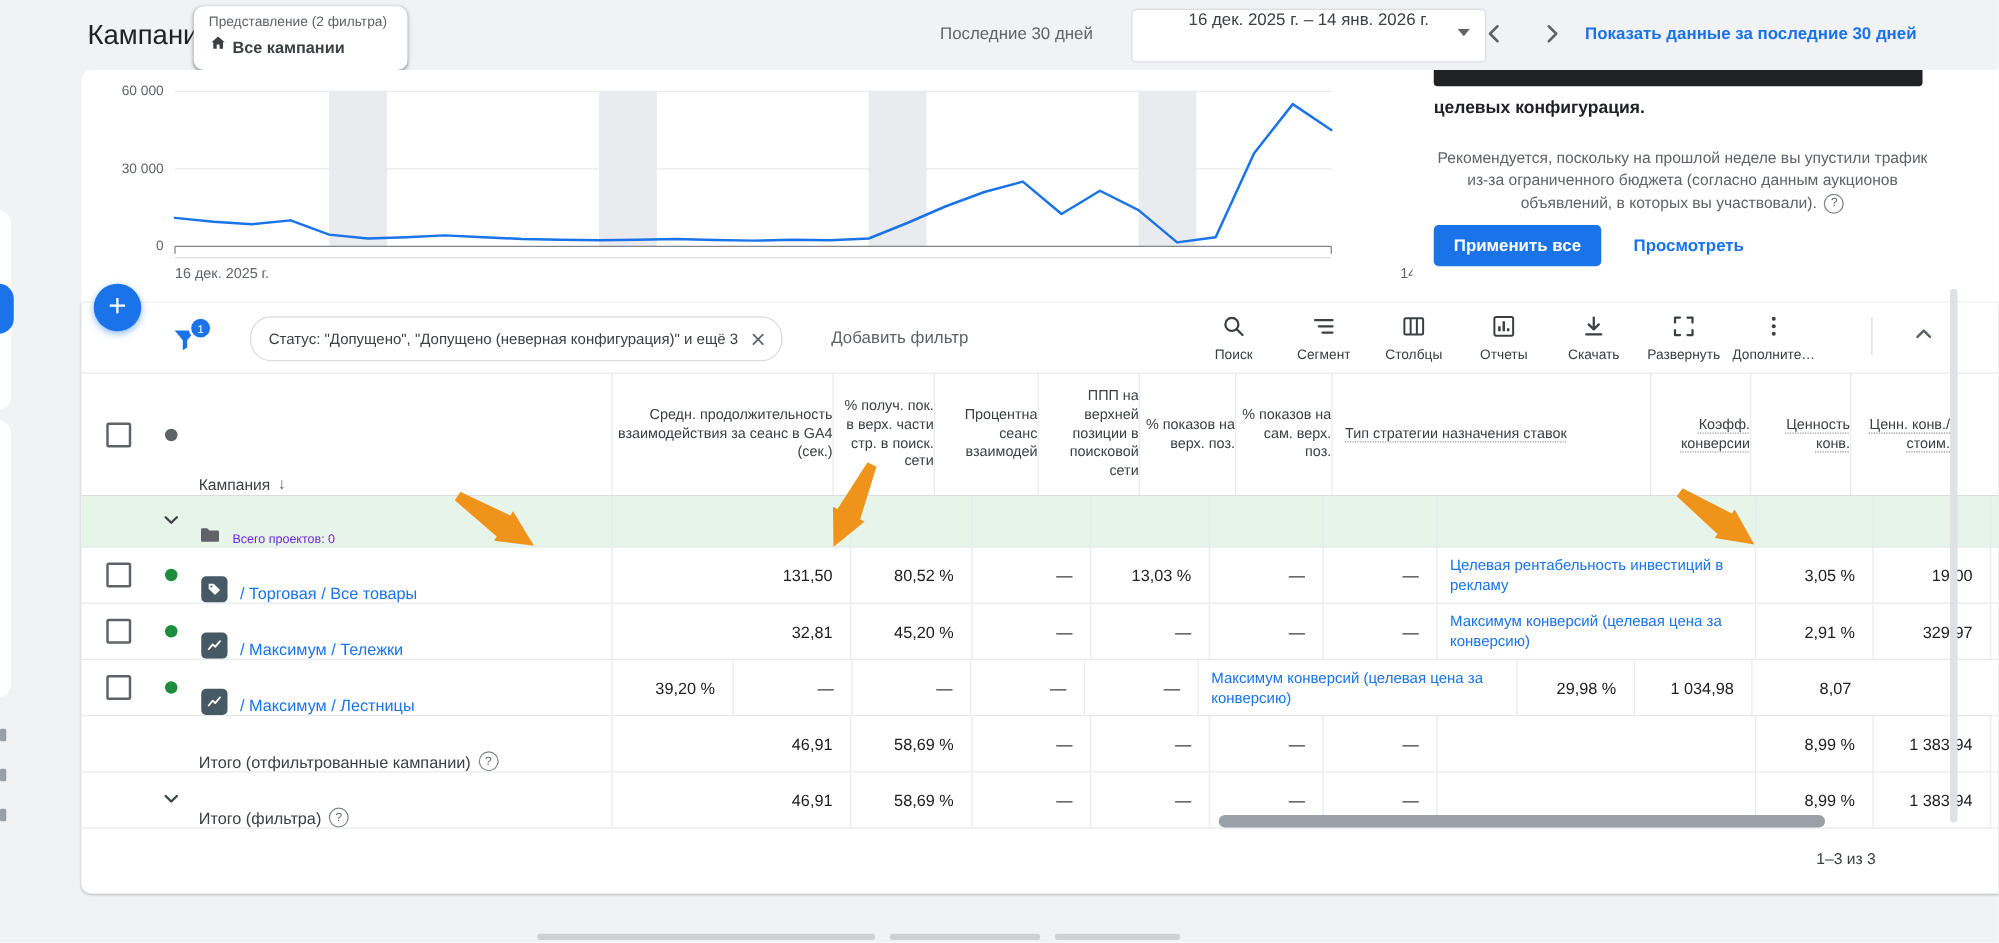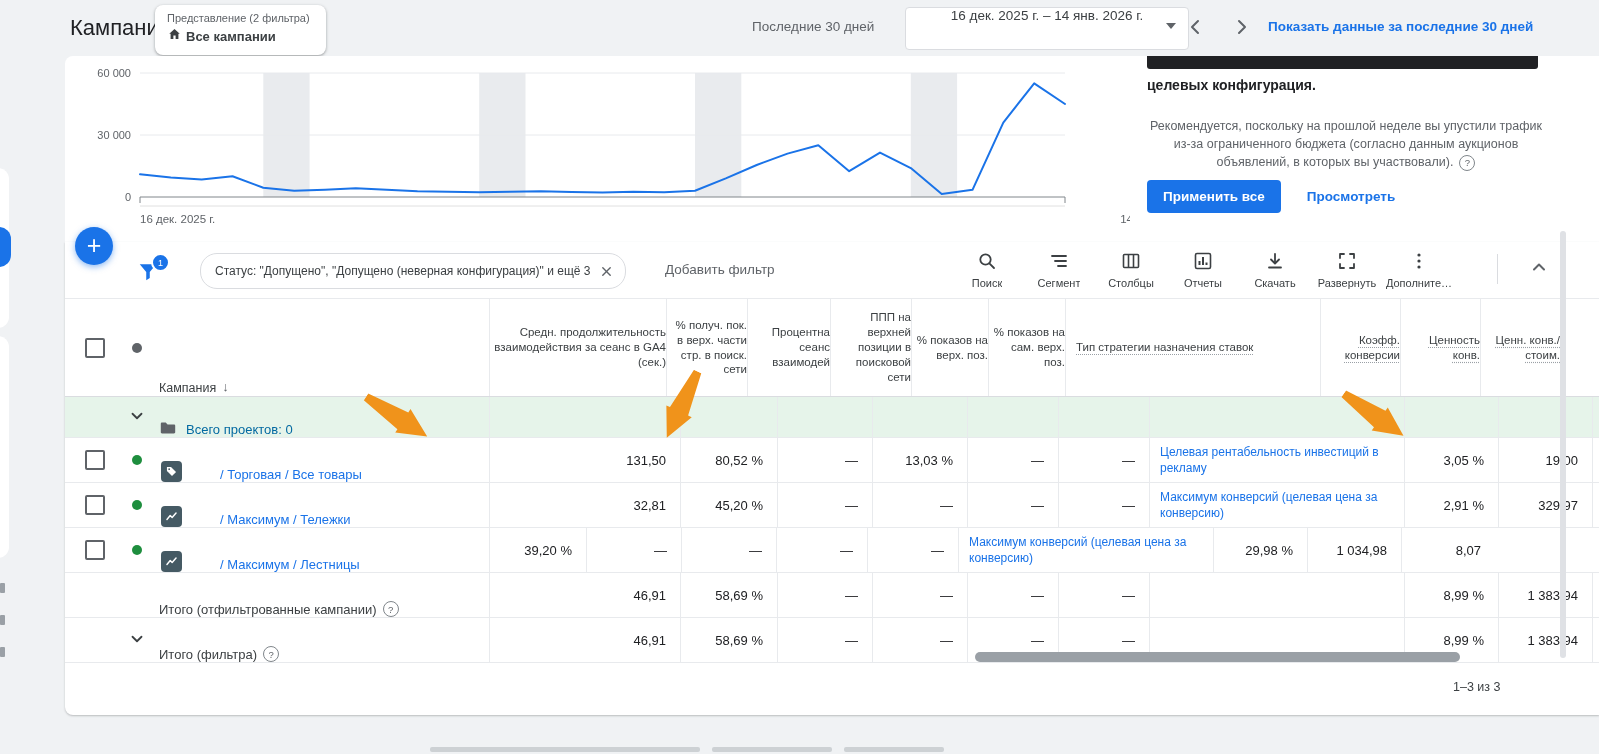--- a/index.html
+++ b/index.html
@@ -89,23 +89,23 @@
   .dotted span{text-decoration:underline dotted;text-decoration-color:#9aa0a6;text-underline-offset:3px;}
   .group-row{height:40px;background:#e6f4ea;border-bottom:1px solid #e8eaed;}
   .data-row{height:44px;border-bottom:1px solid #e8eaed;}
   .total-row{height:44px;border-bottom:1px solid #e8eaed;}
   .cb{width:16px;height:16px;border:2px solid #5f6368;border-radius:2px;background:#fff;flex:none;cursor:pointer;}
   .dot{width:10px;height:10px;border-radius:50%;flex:none;}
   .dot-green{background:#1e8e3e;}
   .dot-dark{background:#5f6368;}
   .camp-ic{width:21px;height:21px;border-radius:4px;background:#455a64;display:flex;align-items:center;
            justify-content:center;flex:none;margin:0 10px 0 2px;}
-  .link{color:#1a73e8;font-size:13px;white-space:nowrap;overflow:hidden;text-overflow:ellipsis;cursor:pointer;text-decoration:none;margin-left:28px;}
+  .link{color:#1a73e8;font-size:13px;white-space:nowrap;overflow:hidden;text-overflow:ellipsis;cursor:pointer;text-decoration:none;}
   .stratlink{color:#1a73e8;font-size:12px;line-height:1.35;cursor:pointer;}
-  .group-label{font-size:13px;color:#0369a1;margin-left:9px;margin-top:36px;}
+  .group-label{font-size:10px;color:#6d28d9;margin-left:9px;margin-top:36px;}
   .folder-ic{display:flex;}
   .total-label{font-size:13px;color:#3c4043;}
   .hscroll{left:910px;top:410px;width:485px;height:10px;background:#9aa0a6;border-radius:5px;cursor:pointer;}
   .pagination{left:1388px;top:438px;font-size:12.5px;color:#3c4043;}
 
   
   .vscroll{left:1560px;top:231px;width:6px;height:427px;background:#dfe1e5;border-radius:3px;z-index:7;cursor:pointer;}
   .arrow{width:74px;height:30px;z-index:10;transform-origin:center center;pointer-events:none;}
   .nav-pill{background:#fff;border-radius:11px;width:22px;left:-13px;}
   .nav-active{left:-13px;top:227px;width:24px;height:40px;background:#1a73e8;border-radius:12px;z-index:2;}

